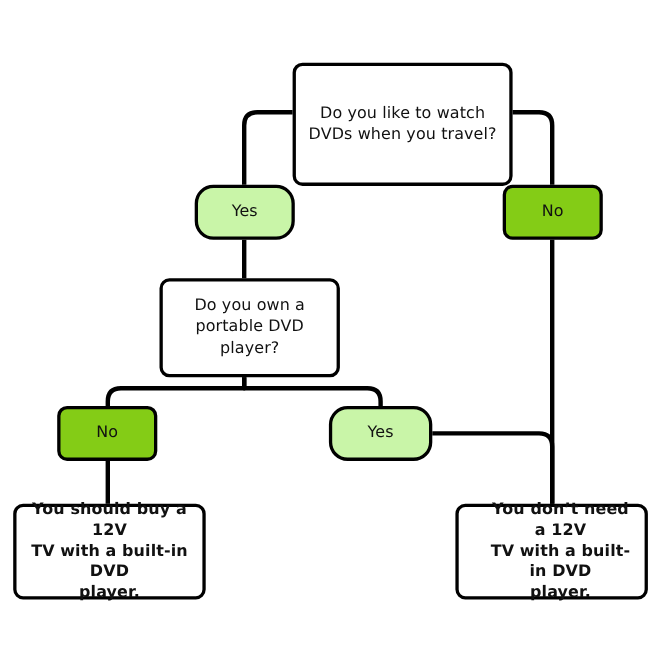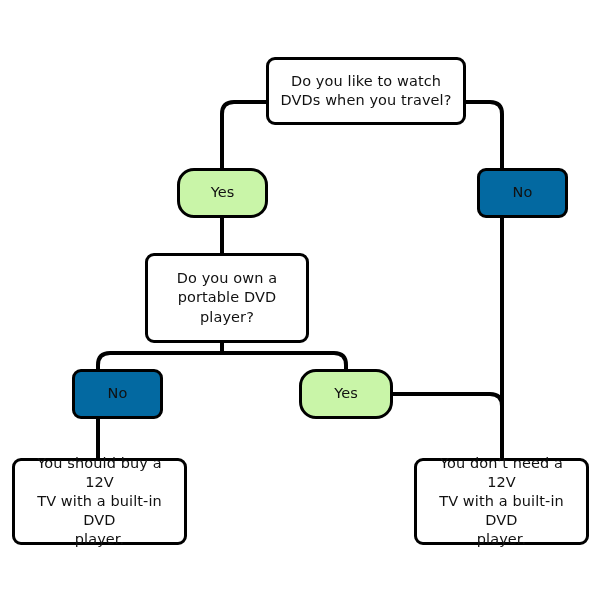--- a/index.html
+++ b/index.html
@@ -45,48 +45,48 @@
     padding: 0 8px;
     white-space: pre-line;
   }
   .node.question {
     background: #ffffff;
     font-size: 14.5px;
   }
   .node.outcome {
     background: #ffffff;
     font-size: 14.5px;
+    font-weight: bold;
   }
   .node.answer-yes {
     background: #c9f5a8;
     font-size: 14.5px;
     border-radius: 17px;
   }
   .node.answer-no {
-    background: #0369a1;
+    background: #84cc16;
     font-size: 14.5px;
-    margin-left: 20px;
   }
 </style>
 </head>
 <body>
 
 <div id="canvas">
   <svg id="edge-layer" viewBox="0 0 600 600">
       <path d="M 266 102 L 234 102 Q 222 102 222 114 L 222 168" fill="none" stroke="#000000" stroke-width="4" stroke-linecap="butt" stroke-linejoin="round"></path>
       <path d="M 466 102 L 490 102 Q 502 102 502 114 L 502 168" fill="none" stroke="#000000" stroke-width="4" stroke-linecap="butt" stroke-linejoin="round"></path>
       <path d="M 222 218 L 222 253" fill="none" stroke="#000000" stroke-width="4" stroke-linecap="butt" stroke-linejoin="round"></path>
       <path d="M 222 343 L 222 353 L 110 353 Q 98 353 98 365 L 98 369" fill="none" stroke="#000000" stroke-width="4" stroke-linecap="butt" stroke-linejoin="round"></path>
       <path d="M 222 343 L 222 353 L 334 353 Q 346 353 346 365 L 346 369" fill="none" stroke="#000000" stroke-width="4" stroke-linecap="butt" stroke-linejoin="round"></path>
       <path d="M 98 419 L 98 458" fill="none" stroke="#000000" stroke-width="4" stroke-linecap="butt" stroke-linejoin="round"></path>
       <path d="M 393 394 L 490 394 Q 502 394 502 406 L 502 458" fill="none" stroke="#000000" stroke-width="4" stroke-linecap="butt" stroke-linejoin="round"></path>
       <path d="M 502 218 L 502 458" fill="none" stroke="#000000" stroke-width="4" stroke-linecap="butt" stroke-linejoin="round"></path>
     </svg>
   <div id="node-layer">
-      <div class="node question" style="left: 266px; top: 57px; width: 200px; height: 68px;">
+      <div class="node question" style="left: 266px; top: 57px; width: 200px; height: 112px;">
         <span class="node-text">Do you like to watch
 DVDs when you travel?</span>
       </div>
       <div class="node answer-yes" style="left: 177px; top: 168px; width: 91px; height: 50px;">
         <span class="node-text">Yes</span>
       </div>
       <div class="node answer-no" style="left: 457px; top: 168px; width: 91px; height: 50px;">
         <span class="node-text">No</span>
       </div>
       <div class="node question" style="left: 145px; top: 253px; width: 164px; height: 90px;">
@@ -98,19 +98,19 @@
         <span class="node-text">No</span>
       </div>
       <div class="node answer-yes" style="left: 299px; top: 369px; width: 94px; height: 50px;">
         <span class="node-text">Yes</span>
       </div>
       <div class="node outcome" style="left: 12px; top: 458px; width: 175px; height: 87px;">
         <span class="node-text">You should buy a 12V
 TV with a built-in DVD
 player.</span>
       </div>
-      <div class="node outcome" style="left: 414px; top: 458px; width: 175px; height: 87px;">
+      <div class="node outcome" style="left: 414px; top: 458px; width: 175px; height: 87px; padding-left: 16px;">
         <span class="node-text">You don’t need a 12V
 TV with a built-in DVD
 player.</span>
       </div>
     </div>
 </div>
 
 </body></html>

